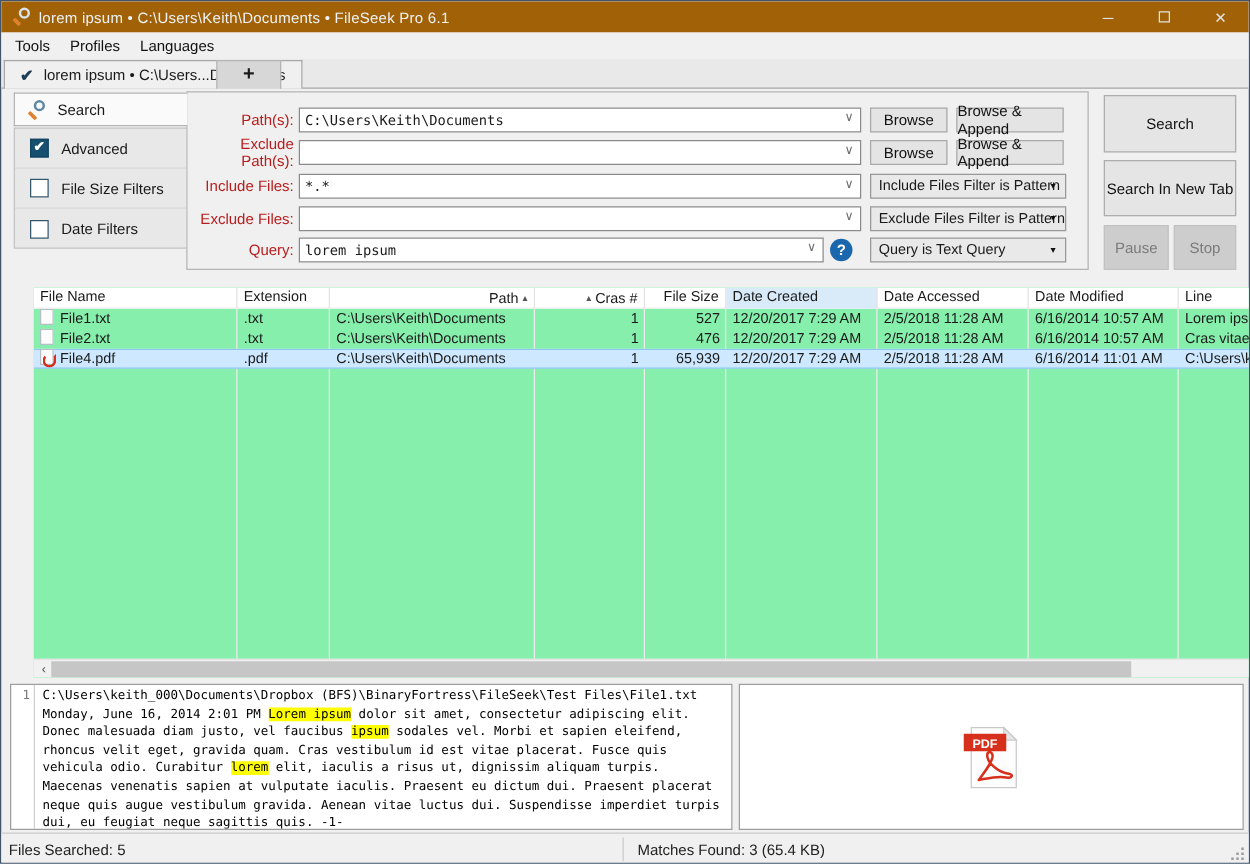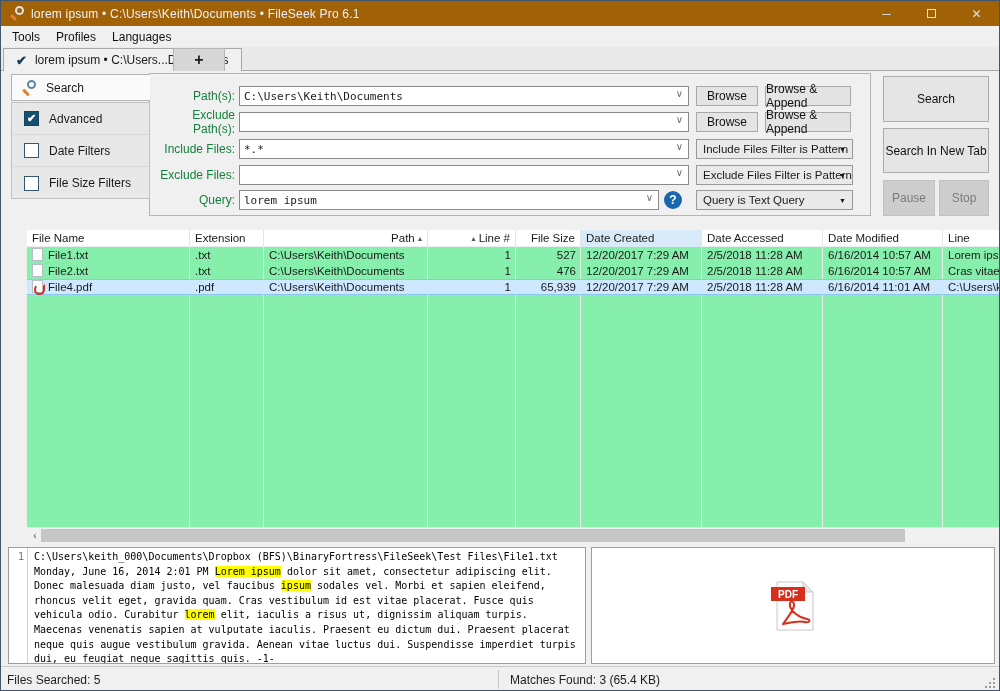--- a/index.html
+++ b/index.html
@@ -35,21 +35,21 @@
   .filterbox{position:absolute;left:10px;top:101px;width:139px;height:97px;background:#e8e8e8;border:1px solid #c3c3c3;z-index:2;}
   .filter-row{height:32px;display:flex;align-items:center;gap:10px;padding-left:12px;border-bottom:1px solid #d8d8d8;}
   .filter-row:last-child{border-bottom:none;}
   .cb{width:15px;height:15px;border:1px solid #35576d;background:#fff;display:flex;align-items:center;justify-content:center;}
   .cb.checked{background:#174f70;border-color:#12435f;color:#fff;font-size:11px;font-weight:bold;line-height:1;}
 
   
   .fpanel{position:absolute;left:148px;top:72px;width:722px;height:143px;border:1px solid #b4b4b4;z-index:1;}
   .frow{position:absolute;left:0;width:100%;height:20px;display:flex;align-items:center;}
   .r0{top:12px}.r1{top:38px}.r2{top:65px}.r3{top:91px}.r4{top:116px}
-  .flabel{width:89px;text-align:right;padding-right:4px;color:#15803d;flex:none;}
+  .flabel{width:89px;text-align:right;padding-right:4px;color:#b91c1c;flex:none;}
   .combo{position:relative;height:20px;background:#fff;border:1px solid #8a8a8a;flex:none;display:flex;align-items:center;}
   .combo .val{font-family:"DejaVu Sans Mono",monospace;font-size:11px;padding-left:4px;white-space:nowrap;overflow:hidden;}
   .combo .chev{position:absolute;right:5px;top:1px;color:#6e6e6e;font-size:10px;}
   .w-main{width:450px;}
   .w-query{width:420px;}
   .btn{height:20px;background:#e4e4e4;border:1px solid #a9a9a9;display:flex;align-items:center;justify-content:center;font-size:12px;color:#111;flex:none;}
   .btn-browse{width:62px;margin-left:7px;}
   .btn-append{width:86px;margin-left:7px;}
   .ddl{position:relative;width:157px;height:20px;margin-left:7px;background:#e9e9e9;border:1px solid #999;display:flex;align-items:center;padding-left:6px;flex:none;font-size:11.5px;}
   .ddl .arrow{position:absolute;right:6px;top:6px;font-size:7px;color:#111;}
@@ -139,25 +139,25 @@
       </span>
     <span>Search</span>
   </div>
   <div class="filterbox">
     <div class="filter-row">
       <span class="cb checked">✔</span>
       <span>Advanced</span>
     </div>
     <div class="filter-row">
       <span class="cb"></span>
-      <span>Date Filters</span>
+      <span>File Size Filters</span>
     </div>
     <div class="filter-row">
       <span class="cb"></span>
-      <span>File Size Filters</span>
+      <span>Date Filters</span>
     </div>
   </div>
 
   <div class="fpanel">
 
     <div class="frow r0">
       <span class="flabel">Path(s):</span>
       <div class="combo w-main">
         <span class="val">C:\Users\Keith\Documents</span>
         <span class="chev">∨</span>
@@ -218,21 +218,21 @@
   <div class="act act-search">Search</div>
   <div class="act act-newtab">Search In New Tab</div>
   <div class="act act-pause disabled">Pause</div>
   <div class="act act-stop disabled">Stop</div>
 
   <div class="tbl">
     <div class="thead">
         <div class="th" style="width: 163px; text-align: left;"><span>File Name</span></div>
         <div class="th" style="width: 74px; text-align: left;"><span>Extension</span></div>
         <div class="th" style="width: 164px; text-align: right;"><span>Path</span> <span class="sort">▴</span></div>
-        <div class="th" style="width: 88px; text-align: right;"><span class="sort">▴</span> <span>Line #</span></div>
+        <div class="th" style="width: 88px; text-align: right;"><span class="sort">▴</span> <span>Cras #</span></div>
         <div class="th" style="width: 65px; text-align: right;"><span>File Size</span></div>
         <div class="th th-hl" style="width: 121px; text-align: left;"><span>Date Created</span></div>
         <div class="th" style="width: 121px; text-align: left;"><span>Date Accessed</span></div>
         <div class="th" style="width: 120px; text-align: left;"><span>Date Modified</span></div>
         <div class="th" style="flex: 1 1 0%; text-align: left;"><span>Line</span></div>
       </div>
     <div class="tbody">
         <div class="tr">
           <div class="td" style="width: 163px; text-align: left;"><span class="fi fi-txt"></span>File1.txt</div>
           <div class="td" style="width: 74px; text-align: left;">.txt</div>

